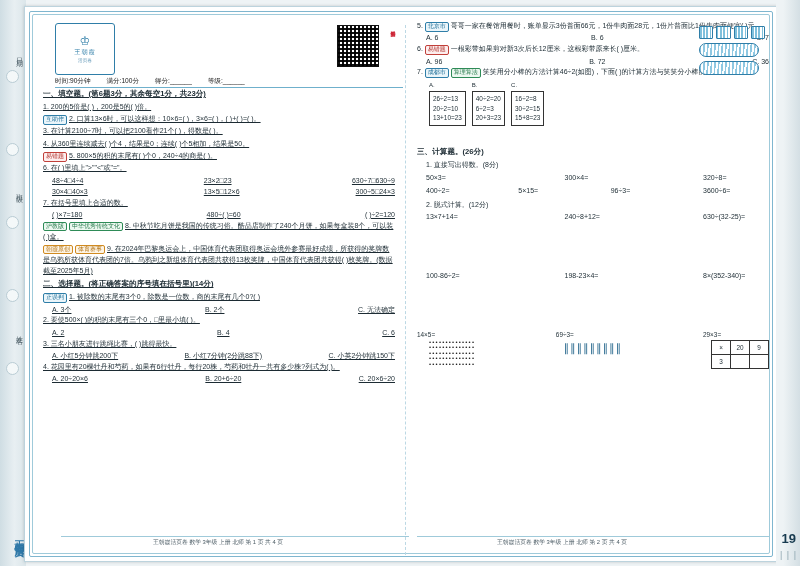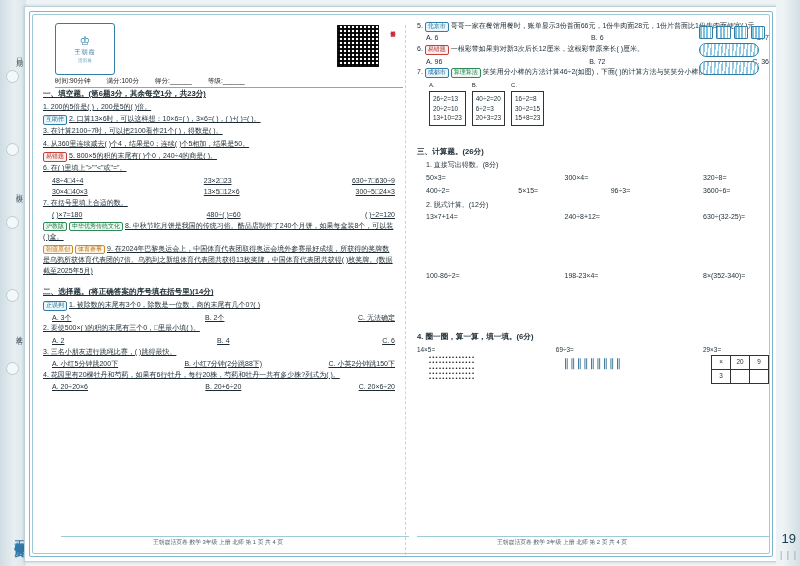--- a/index.html
+++ b/index.html
@@ -50,21 +50,21 @@
     position:absolute;left:0px;bottom:24px;width:26px;
     writing-mode:vertical-rl;text-orientation:upright;
     font-size:10px;color:#2f78a8;font-weight:bold;letter-spacing:2px;
   }
   
   .right-edge{
     position:absolute;right:0;top:0;width:24px;height:566px;
     background:linear-gradient(270deg,#d4dfe4 0%,#eef3f5 70%);
   }
   .page-num-big{
-    position:absolute;right:4px;bottom:20px;font-size:13px;font-weight:normal;color:#173a4f;
+    position:absolute;right:4px;bottom:20px;font-size:13px;font-weight:bold;color:#173a4f;
   }
   .edge-bars{position:absolute;right:3px;bottom:6px;font-size:9px;color:#8fa6b0;letter-spacing:1px;}
 
   
   .header{position:absolute;left:16px;top:14px;width:356px;height:54px;}
   .badge{
     position:absolute;left:14px;top:2px;width:58px;height:50px;
     border:1.6px solid #2f7ea8;border-radius:3px;background:#fff;
     display:flex;flex-direction:column;align-items:center;justify-content:center;
   }
@@ -209,21 +209,21 @@
         <span>480÷(    )=60</span>
         <span>(    )÷2=120</span>
       </div>
       <div class="q">
         <span class="tag green">沪教版</span><span class="tag green">中华优秀传统文化</span><span>8. 中秋节吃月饼是我国的传统习俗。酷品店制作了240个月饼，如果每盒装8个，可以装(    )盒。</span>
       </div>
       <div class="q">
         <span class="tag orange">朝霞原创</span><span class="tag orange">体育赛事</span><span>9. 在2024年巴黎奥运会上，中国体育代表团取得奥运会境外参赛最好成绩，所获得的奖牌数是乌鸦所获体育代表团的7倍。乌鸦到之新组体育代表团共获得13枚奖牌，中国体育代表团共获得(    )枚奖牌。(数据截至2025年5月)</span>
       </div>
 
-      <div class="sec-title" style="margin-top:10px">二、选择题。(将正确答案的序号填在括号里)(14分)</div>
+      <div class="sec-title" style="margin-top:2px">二、选择题。(将正确答案的序号填在括号里)(14分)</div>
 
       <div class="q">
         <span class="tag">正误判</span><span>1. 被除数的末尾有3个0，除数是一位数，商的末尾有几个0?(    )</span>
       </div>
       <div class="row-flex">
         <span>A. 3个</span>
         <span>B. 2个</span>
         <span>C. 无法确定</span>
       </div>
       <div class="q">2. 要使500×(    )的积的末尾有三个0，□里最小填(    )。</div>
@@ -332,21 +332,20 @@
         <span>630÷(32-25)=</span>
       </div>
       <div style="height:44px"></div>
       <div class="calc-row">
         <span>100-86÷2=</span>
         <span>198-23×4=</span>
         <span>8×(352-340)=</span>
       </div>
       <div style="height:44px"></div>
 
-      <div class="sec-title">4. 圈一圈，算一算，填一填。(6分)</div>
       <div style="display:flex;justify-content:space-between;margin-top:2px">
         <div>
           <div class="small">14×5=</div>
           <div class="dots">
             ••••••••••••••<br>••••••••••••••<br>••••••••••••••<br>••••••••••••••<br>••••••••••••••
           </div>
         </div>
         <div>
           <div class="small">69÷3=</div>
           <div class="tally">∥∥∥∥∥∥∥∥∥</div>

